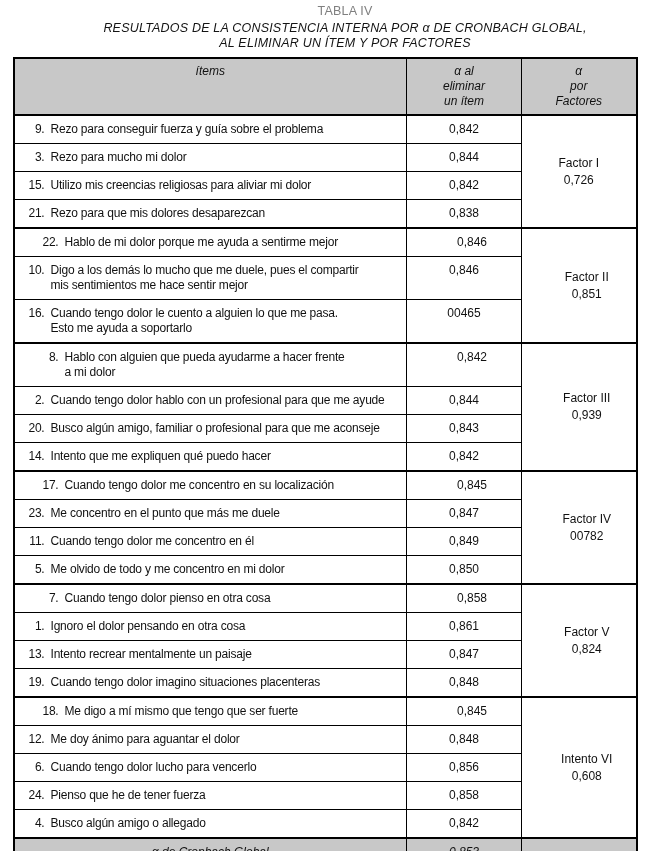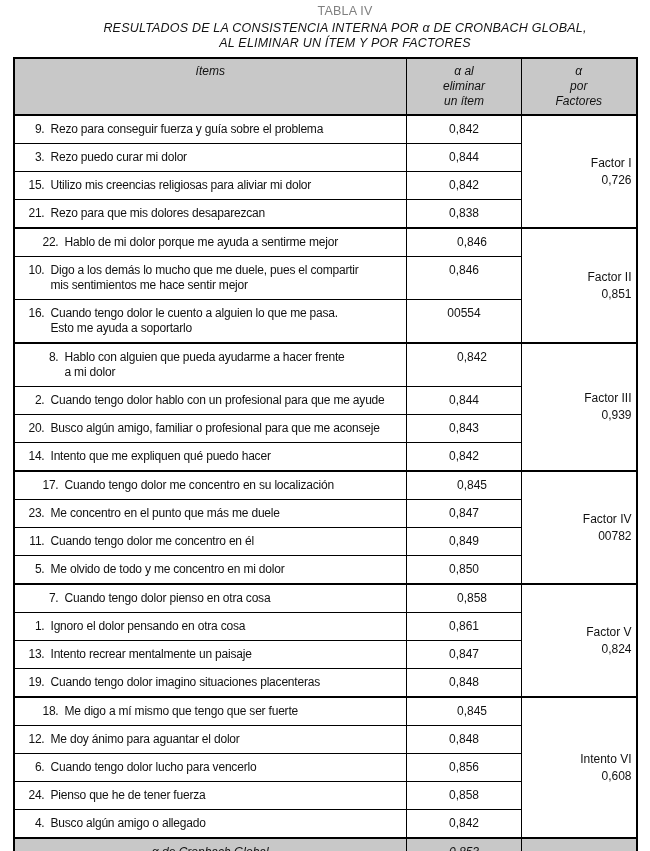--- a/index.html
+++ b/index.html
@@ -78,21 +78,21 @@
   .txt {
     white-space: pre-line;
     letter-spacing: -0.2px;
   }
   td.val {
     text-align: center;
     vertical-align: top;
     padding: 6px 4px;
   }
   td.factor {
-    text-align: right;
+    text-align: center;
     vertical-align: middle;
     padding: 4px;
   }
   .factor-name { margin-bottom: 2px; }
   tr.sec-start td { border-top: 2px solid #000000; padding-left: 20px; }
   tr.footer-row td {
     background: #c8c8c8;
     border-top: 2px solid #000000;
     font-style: italic;
     text-align: center;
@@ -139,21 +139,21 @@
         <td class="val">0,842</td>
         <td class="factor" rowspan="4">
           <div class="factor-name">Factor I</div>
           <div class="factor-value">0,726</div>
         </td>
       </tr>
       <tr>
         <td class="item">
             <div class="item-flex">
           <span class="num">3.</span>
-          <span class="txt">Rezo puedo curar mi dolor</span>
+          <span class="txt">Rezo para mucho mi dolor</span>
             </div>
           </td>
         <td class="val">0,844</td>
       </tr>
       <tr>
         <td class="item">
             <div class="item-flex">
           <span class="num">15.</span>
           <span class="txt">Utilizo mis creencias religiosas para aliviar mi dolor</span>
             </div>
@@ -194,21 +194,21 @@
         <td class="val">0,846</td>
       </tr>
       <tr>
         <td class="item">
             <div class="item-flex">
           <span class="num">16.</span>
           <span class="txt">Cuando tengo dolor le cuento a alguien lo que me pasa.
 Esto me ayuda a soportarlo</span>
             </div>
           </td>
-        <td class="val">00554</td>
+        <td class="val">00465</td>
       </tr>
 
       <tr class="sec-start">
         <td class="item">
             <div class="item-flex">
           <span class="num">8.</span>
           <span class="txt">Hablo con alguien que pueda ayudarme a hacer frente
 a mi dolor</span>
             </div>
           </td>

